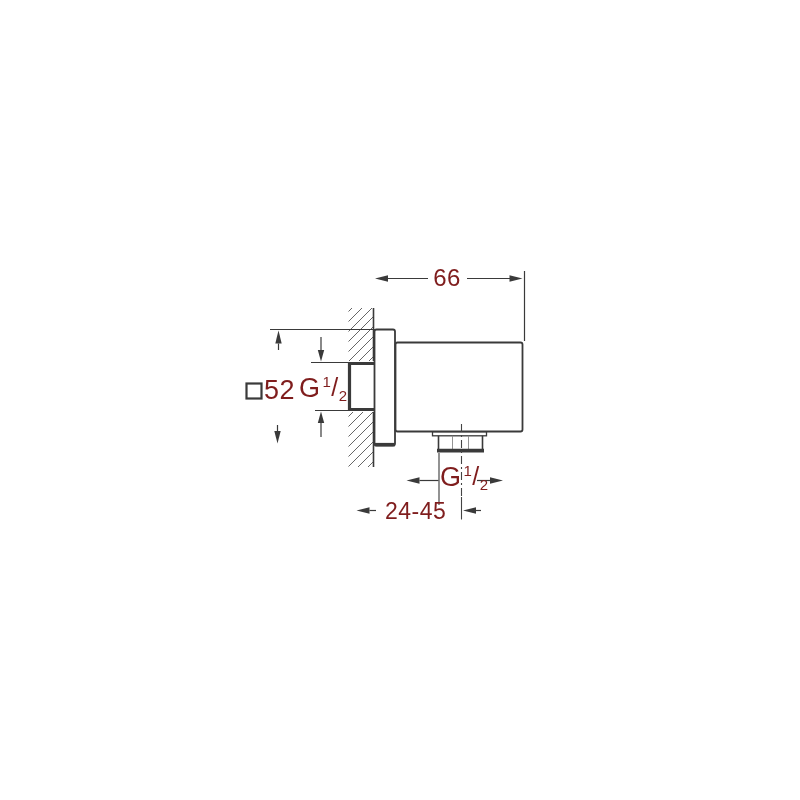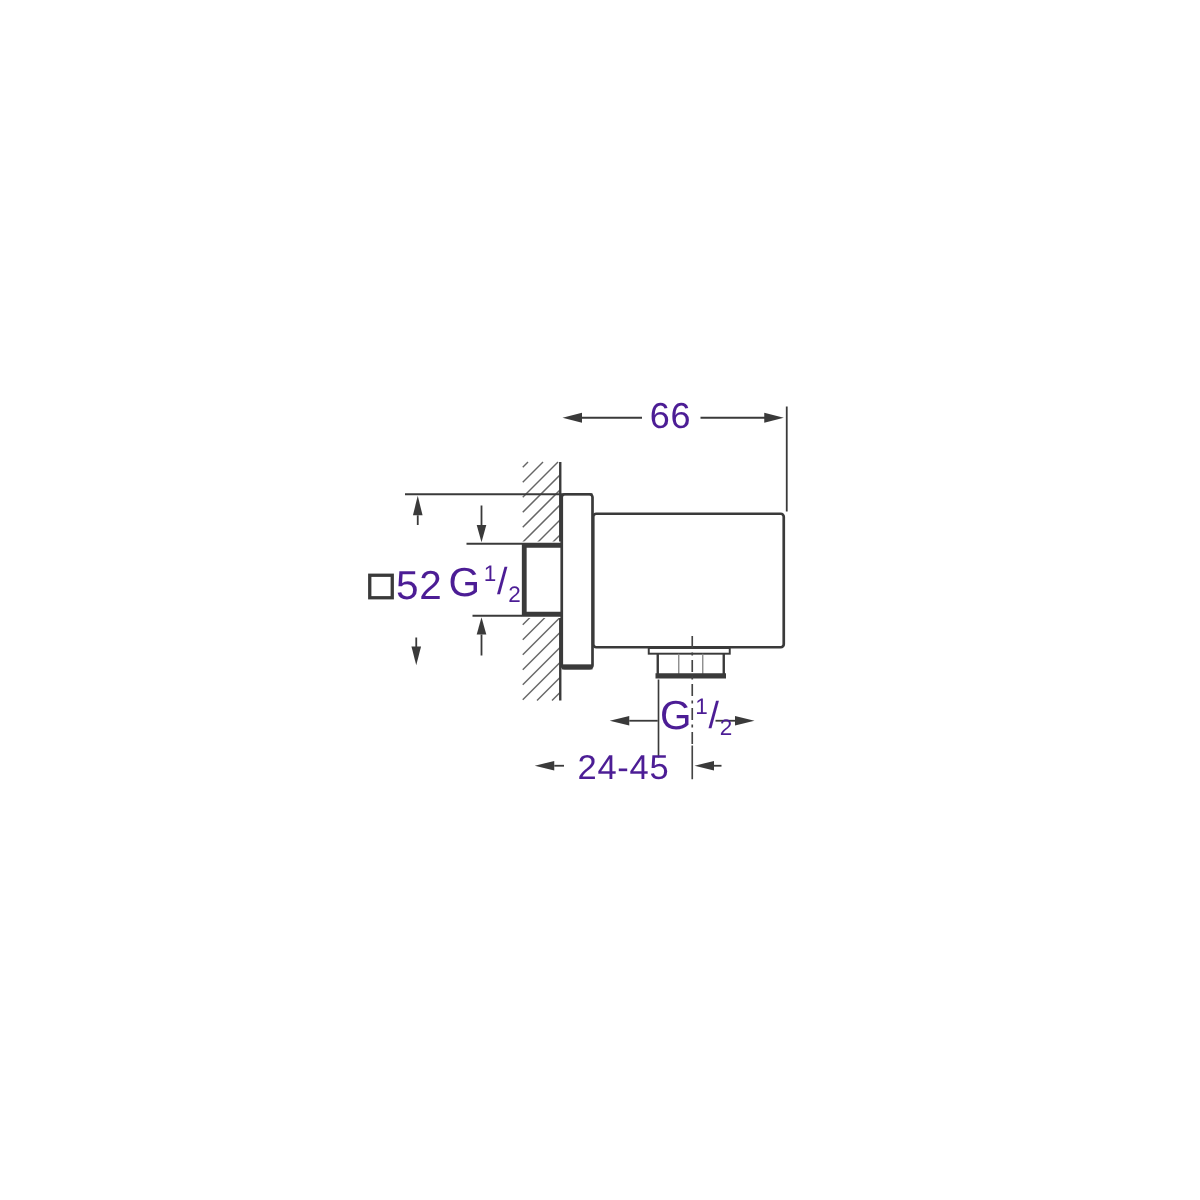--- a/index.html
+++ b/index.html
@@ -16,21 +16,21 @@
     color: #3a3a3a;
     overflow: hidden;
   }
   .canvas svg {
     position: absolute;
     left: 0;
     top: 0;
   }
   .dim-label {
     position: absolute;
-    color: #4c1d95;
+    color: #7f1d1d;
     white-space: nowrap;
     line-height: 1;
     letter-spacing: 0.5px;
   }
   .lbl-66   { left: 425px; top: 266px; width: 44px; font-size: 24px; text-align: center; }
   .lbl-52   { left: 264px; top: 377px; font-size: 27px; }
   .lbl-3545 { left: 385px; top: 500px; font-size: 23px; }
   .g-inlet  { left: 299px; top: 375px; }
   .g-outlet { left: 440px; top: 464px; }
   .gthread .g     { font-size: 27px; }

